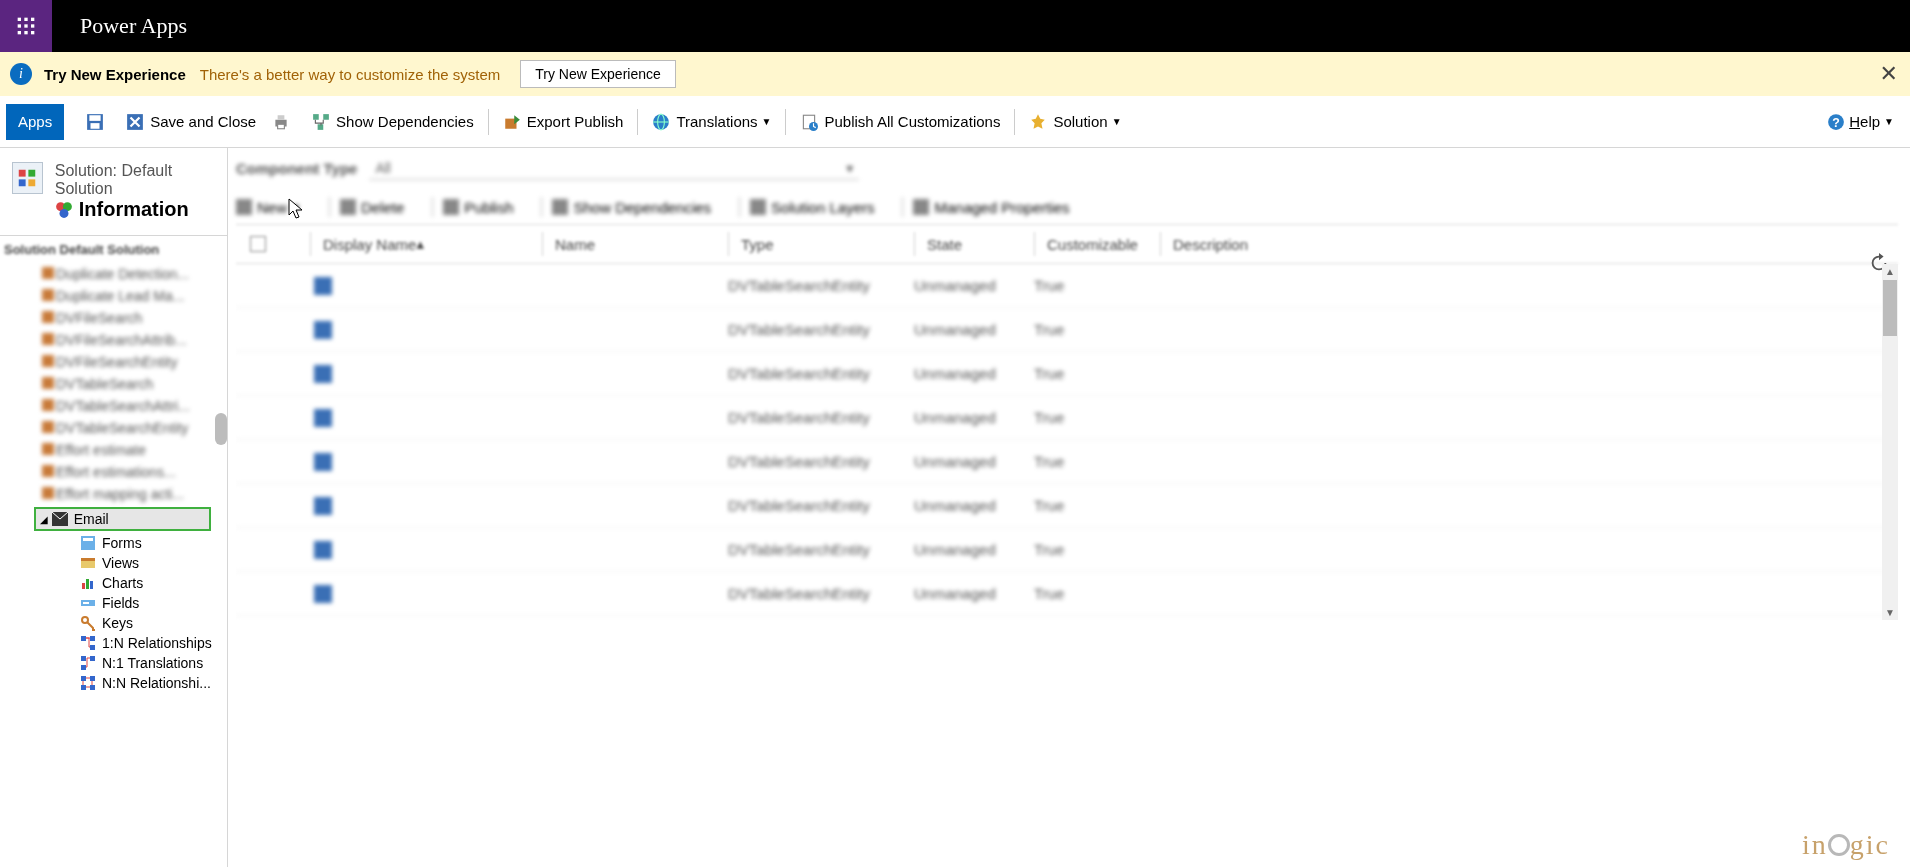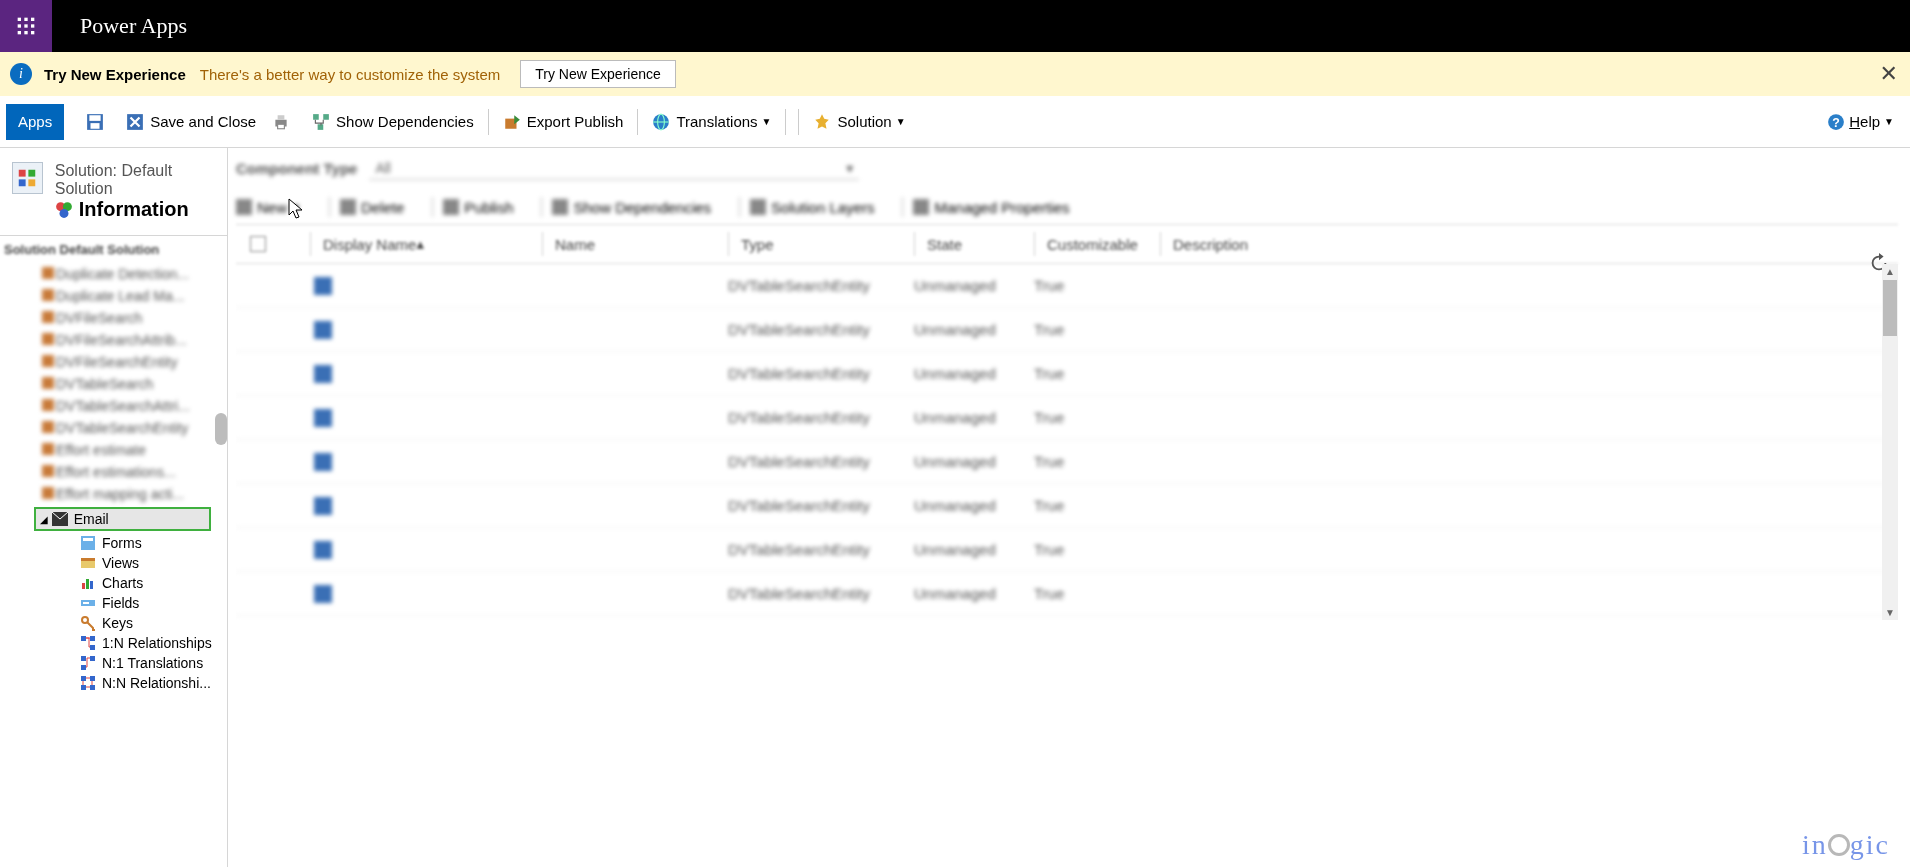--- a/index.html
+++ b/index.html
@@ -70,21 +70,21 @@
 
   .grid-body { height:356px; overflow:hidden; position:relative; }
   .row { display:flex; align-items:center; height:44px; border-bottom:1px solid #eee; filter:blur(2px); font-size:15px; color:#555; padding-left:14px; }
   .row .rchk { width:16px; margin-right:44px; }
   .row-icon { width:18px; height:18px; background:#3a6fb5; margin-left:4px; }
   .vscroll { position:absolute; right:0; top:0; width:16px; height:100%; background:#f0f0f0; }
   .vthumb { position:absolute; right:1px; top:16px; width:14px; height:56px; background:#bcbcbc; }
   .varrow { position:absolute; right:3px; font-size:10px; color:#666; }
 
   .cursor { position:absolute; left:288px; top:198px; }
-  .watermark { position:absolute; right:20px; bottom:6px; font-size:28px; color:#1d4ed8; font-family:Segoe UI; letter-spacing:2px; filter:opacity(0.6); }
+  .watermark { position:absolute; right:20px; bottom:6px; font-size:28px; color:#a16207; font-family:Segoe UI; letter-spacing:2px; filter:opacity(0.6); }
   .watermark .gear { display:inline-block; width:22px; height:22px; border:3px solid #888; border-radius:50%; position:relative; top:2px; }
 </style>
 </head>
 <body>
 
 <div class="topbar">
   <div class="waffle">
     <svg viewBox="0 0 24 24">
       <g fill="#fff">
         <rect x="2" y="2" width="4" height="4"></rect>
@@ -155,20 +155,28 @@
   <div class="cmd-item">
     <svg class="ico" viewBox="0 0 16 16">
         <circle cx="8" cy="8" r="7" fill="#2a7fc9"></circle>
         <ellipse cx="8" cy="8" rx="3" ry="7" fill="none" stroke="#8fc" stroke-width="1"></ellipse>
         <path d="M1 8h14" stroke="#8fc"></path>
       </svg>
     <span>Translations</span>
     <span class="caret">▼</span>
   </div>
   <div class="sep"></div>
+  <div class="cmd-item">
+    <svg class="ico" viewBox="0 0 16 16">
+        <rect x="3" y="2" width="10" height="12" fill="#fff" stroke="#888"></rect>
+        <circle cx="12" cy="12" r="4" fill="#2a7fc9"></circle>
+        <path d="M12 9v3l2 1" stroke="#fff" fill="none"></path>
+      </svg>
+    <span>Publish All Customizations</span>
+  </div>
   <div class="sep"></div>
   <div class="cmd-item">
     <svg class="ico" viewBox="0 0 16 16">
         <path d="M8 1l2 4 4 1-3 3 1 5-4-2-4 2 1-5-3-3 4-1z" fill="#e8b030"></path>
       </svg>
     <span>Solution</span>
     <span class="caret">▼</span>
   </div>
 
   <div class="help">

